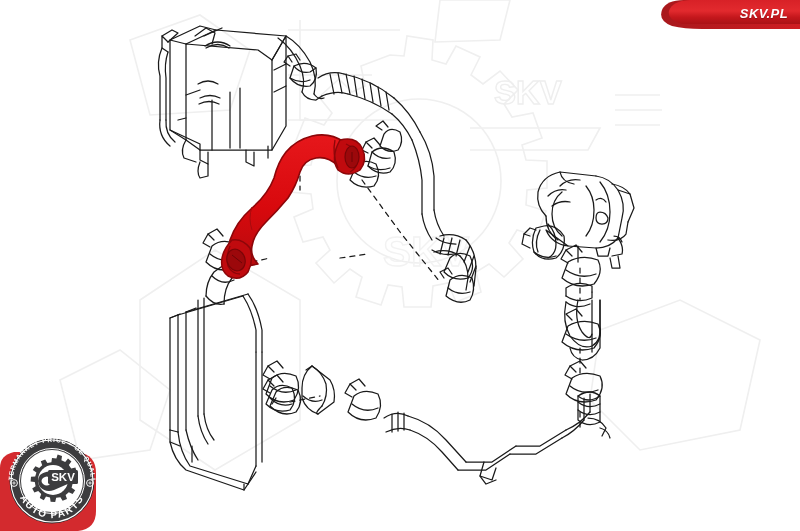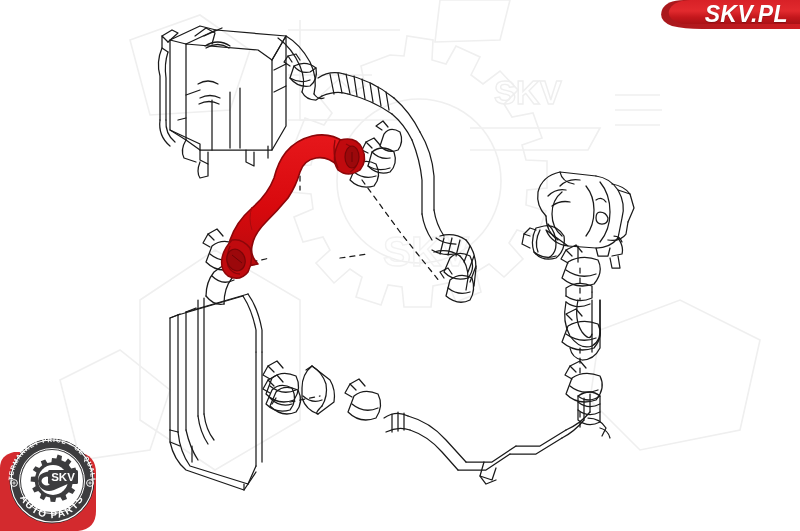--- a/index.html
+++ b/index.html
@@ -19,21 +19,21 @@
     width:162px;height:29px;
     overflow:hidden;
   }
   .banner-shape{
     position:absolute;top:0;right:0;
     width:162px;height:29px;
   }
   .banner-text{
     position:absolute;right:12px;top:3px;
     font-family:"Liberation Sans", sans-serif;
-    font-size:23px;font-weight:bold;font-style:italic;
+    font-size:13px;font-weight:bold;font-style:italic;
     letter-spacing:.4px;
     color:#ffffff;
     text-shadow:0 1px 1px rgba(0,0,0,.25);
     white-space:nowrap;
     line-height:22px;
   }
 
   
   .badge{
     position:absolute;left:0;bottom:0;

